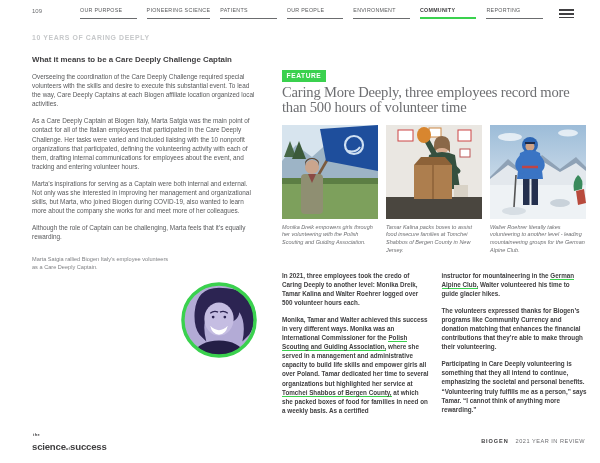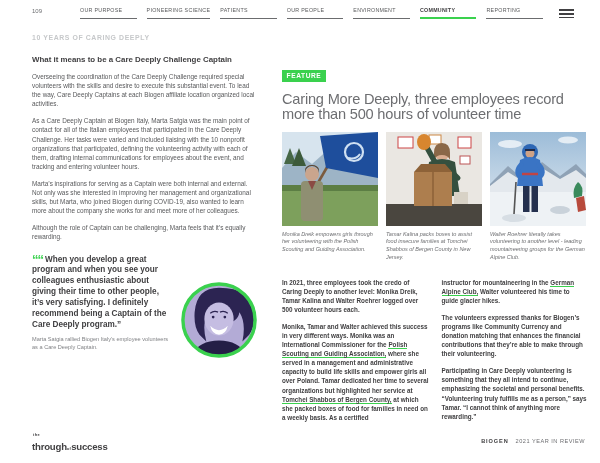--- a/index.html
+++ b/index.html
@@ -26,21 +26,21 @@
   .quote-area { margin-top:13px; }
   .avatar { float:right; width:78px; height:78px; margin:26px 0 4px 8px; }
   .quote { font-size:8.2px; font-weight:bold; color:var(--dark); line-height:1.33; }
   .qmark { color:var(--green); font-size:13px; font-weight:bold; line-height:0; vertical-align:-2px; margin-right:2px; letter-spacing:-1px;}
   .quote-caption { margin-top:4px; font-size:5.6px; color:#808285; line-height:1.45; width:140px; }
 
   
   .feature { position:absolute; left:282px; top:64px; width:306px; }
   .feature-tag { display:inline-block; background:var(--green); color:#fff; font-weight:bold;
                  font-size:6.6px; letter-spacing:.6px; padding:2.5px 4.5px; }
-  .headline { margin-top:10px; font-size:14.6px; color:var(--gray); line-height:1.05; letter-spacing:-.2px; font-weight:normal;}
+  .headline { margin-top:3px; font-size:14.6px; color:var(--gray); line-height:1.05; letter-spacing:-.2px; font-weight:normal;font-family:Liberation Serif, serif;}
   .photos { display:flex; gap:8px; margin-top:9px; }
   .photo { width:96px; height:94px; overflow:hidden; background:#dde; flex:none; }
   .photo svg { display:block; }
   .captions { display:flex; gap:8px; margin-top:5px; }
   .caption { width:96px; font-size:5.5px; font-style:italic; color:var(--gray); line-height:1.42; flex:none; }
   .cols { display:flex; gap:13px; margin-top:16px; }
   .col { flex:1; font-size:6.3px; font-weight:bold; color:var(--dark); line-height:1.44; }
   .col p + p { margin-top:8px; }
   .green-link { border-bottom:1.3px solid var(--green); cursor:pointer; }
 
@@ -97,21 +97,20 @@
             <ellipse cx="40" cy="39" rx="15" ry="17" fill="#c5bde2"></ellipse>
             <path d="M31,33 q4,-3 8,-1 M49,33 q-4,-3 -8,-1" stroke="#2c2452" stroke-width="1.4" fill="none"></path>
             <circle cx="34" cy="37" r="1.4" fill="#2c2452"></circle>
               <circle cx="46" cy="37" r="1.4" fill="#2c2452"></circle>
             <path d="M31,46 q9,9 18,0 q-2,9 -9,9 q-7,0 -9,-9 Z" fill="#fff"></path>
             <path d="M10,80 q7,-19 30,-19 q23,0 30,19 Z" fill="#241e46"></path>
           </g>
           <circle cx="40" cy="40" r="37" fill="none" stroke="#3ad14e" stroke-width="3.5"></circle>
         </svg>
       </div>
-      <p class="quote"><span class="qmark">““</span><span>When you develop a great program and when you see your colleagues enthusiastic about giving their time to other people, it’s very satisfying. I definitely recommend being a Captain of the Care Deeply program.”</span></p>
       <p class="quote-caption">Marta Satgia rallied Biogen Italy’s employee volunteers as a Care Deeply Captain.</p>
     </div>
   </div>
 
   <div class="feature">
     <span class="feature-tag">FEATURE</span>
     <h1 class="headline">Caring More Deeply, three employees record more than 500 hours of volunteer time</h1>
 
     <div class="photos">
       <div class="photo">
@@ -197,19 +196,19 @@
       </div>
       <div class="col">
         <p><span>instructor for mountaineering in the </span><span class="green-link">German Alpine Club,</span><span> Walter volunteered his time to guide glacier hikes.</span></p>
         <p>The volunteers expressed thanks for Biogen’s programs like Community Currency and donation matching that enhances the financial contributions that they’re able to make through their volunteering.</p>
         <p>Participating in Care Deeply volunteering is something that they all intend to continue, emphasizing the societal and personal benefits. “Volunteering truly fulfills me as a person,” says Tamar. “I cannot think of anything more rewarding.”</p>
       </div>
     </div>
   </div>
 
   <div class="logo">
-    <span class="logo-the">the</span><span class="logo-main">through</span><span class="logo-of">of</span><span class="logo-main">success</span>
+    <span class="logo-the">the</span><span class="logo-main">science</span><span class="logo-of">of</span><span class="logo-main">success</span>
   </div>
   <div class="footer-right">
     <span class="footer-brand">BIOGEN</span><span>2021 YEAR IN REVIEW</span>
   </div>
 
 </div>
 
 </body></html>

